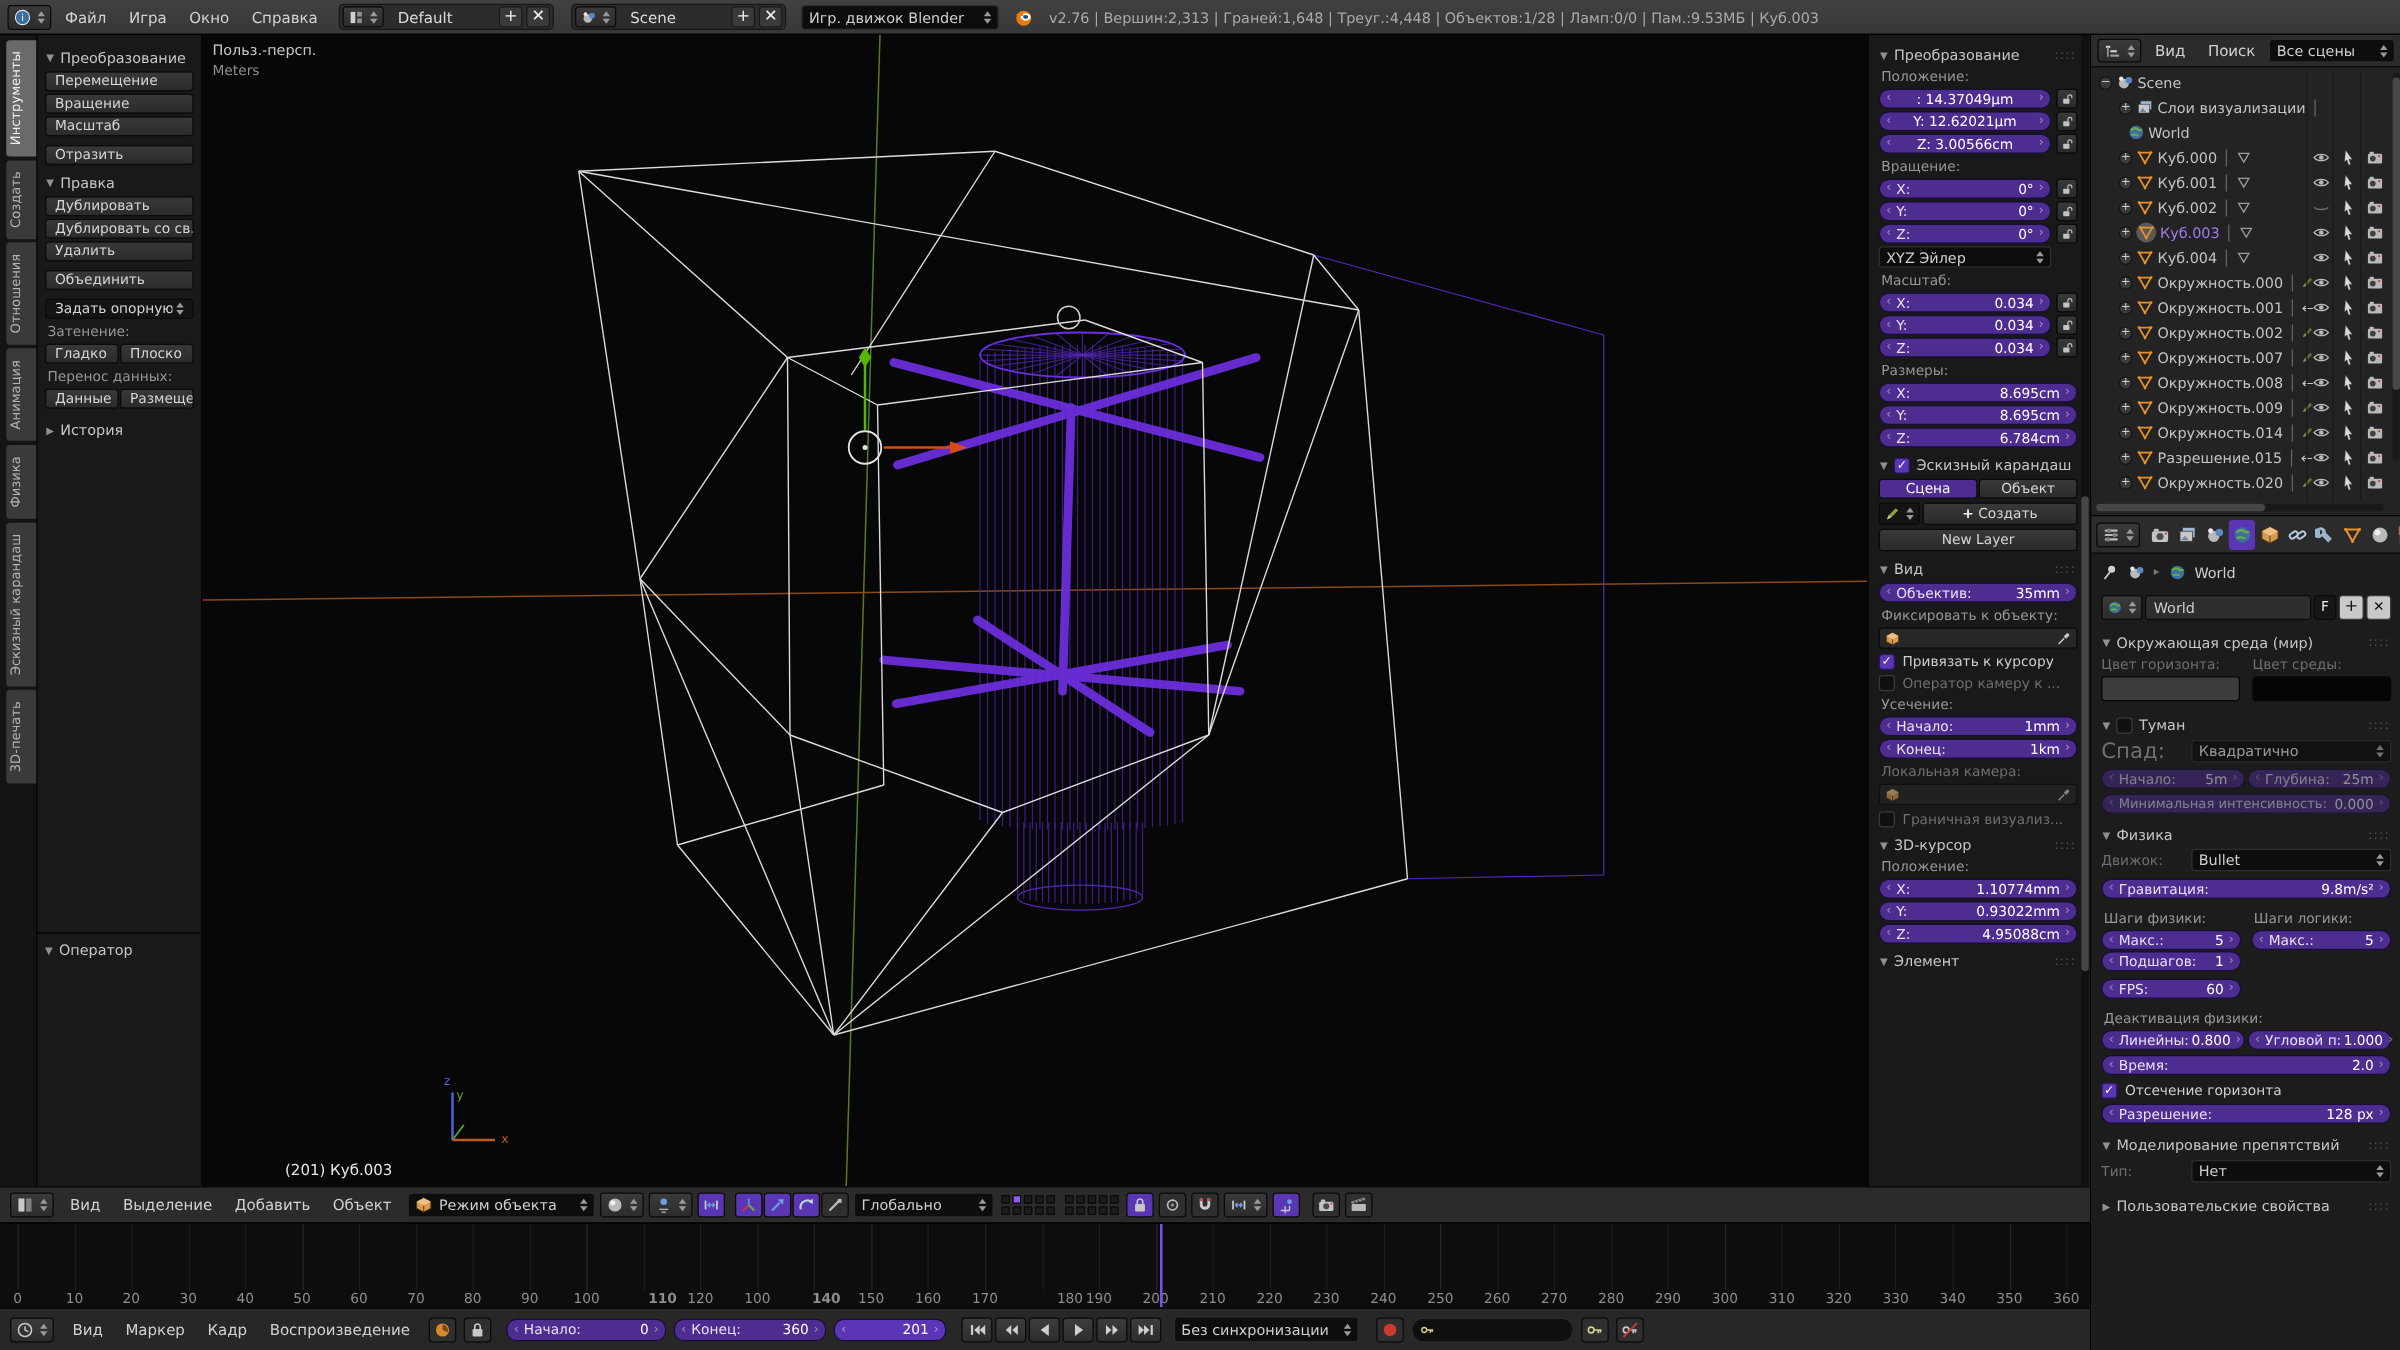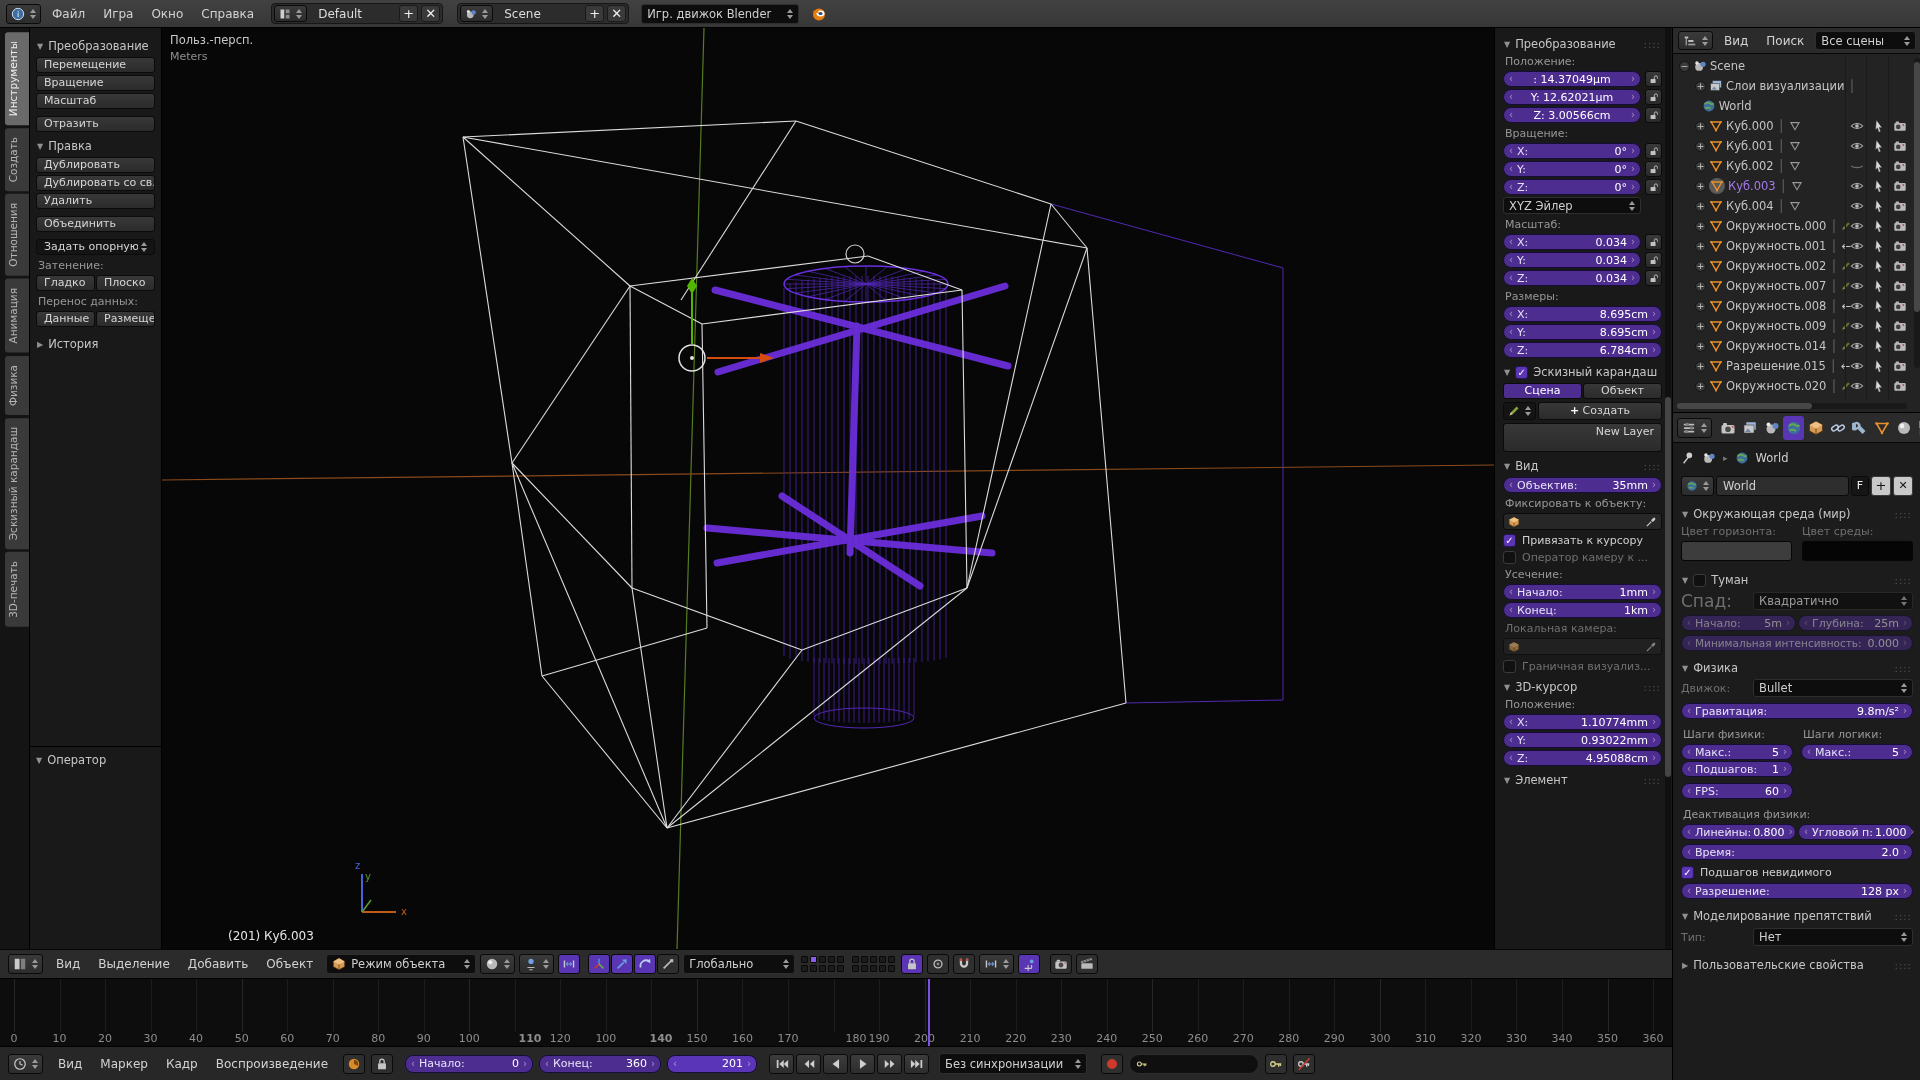--- a/index.html
+++ b/index.html
@@ -356,20 +356,21 @@
   <div class="dd" style="width:158px;margin-left:4px">
     <span class="grow">Игр. движок Blender</span>
     <span class="dar">
         <i class="up"></i>
         <i class="dn"></i>
       </span>
   </div>
   <svg class="ic i16" style="margin-left:10px">
       <use href="#sym-blender"></use>
     </svg>
+  <span id="stats">v2.76 | Вершин:2,313 | Граней:1,648 | Треуг.:4,448 | Объектов:1/28 | Ламп:0/0 | Пам.:9.53МБ | Куб.003</span>
 </div>
 
 <div id="view3d">
   <div id="tab-col">
       <div class="vtab active">Инструменты</div>
       <div class="vtab">Создать</div>
       <div class="vtab">Отношения</div>
       <div class="vtab">Анимация</div>
       <div class="vtab">Физика</div>
       <div class="vtab">Эскизный карандаш</div>
@@ -758,21 +759,21 @@
           <svg class="ic i12">
             <use href="#sym-pencil"></use>
           </svg>
           <span class="dar">
             <i class="up"></i>
             <i class="dn"></i>
           </span>
         </div>
       <div class="pbtn" style="flex:1;margin:0;height:18px;line-height:16px;text-align:center"><b style="color:#fff">+</b> <span>Создать</span></div>
     </div>
-    <div class="pbtn" style="height:29px;line-height:16px;text-align:right">New Layer</div>
+    <div class="pbtn" style="height:18px;line-height:16px;text-align:center">New Layer</div>
 
     <div class="hdr-panel">
         <span class="tri">▼</span>
         <span>Вид</span>
         <span class="dots">::::</span>
       </div>
     <div class="axisrow">
         <div class="slider">
           <span class="sl-ar">‹</span>
           <span class="sl-label">Объектив:</span>
@@ -1848,21 +1849,21 @@
     <div class="axisrow" style="margin-top:4px">
         <div class="slider">
           <span class="sl-ar">‹</span>
           <span class="sl-label">Время:</span>
           <span class="sl-val">2.0</span>
           <span class="sl-ar">›</span>
         </div>
       </div>
     <div style="display:flex;align-items:center;gap:6px;margin:6px 0 4px">
         <span class="cb on">✓</span>
-        <span style="font-size:11px">Подшагов невидимого</span>
+        <span style="font-size:11px">Отсечение горизонта</span>
       </div>
     <div class="axisrow">
         <div class="slider">
           <span class="sl-ar">‹</span>
           <span class="sl-label">Разрешение:</span>
           <span class="sl-val">128 px</span>
           <span class="sl-ar">›</span>
         </div>
       </div>
 

